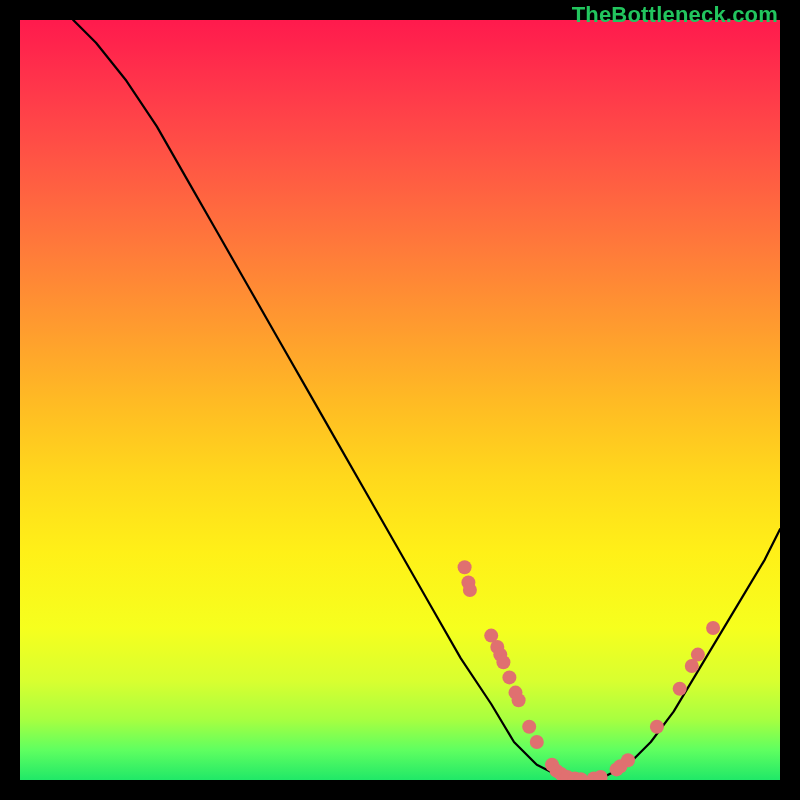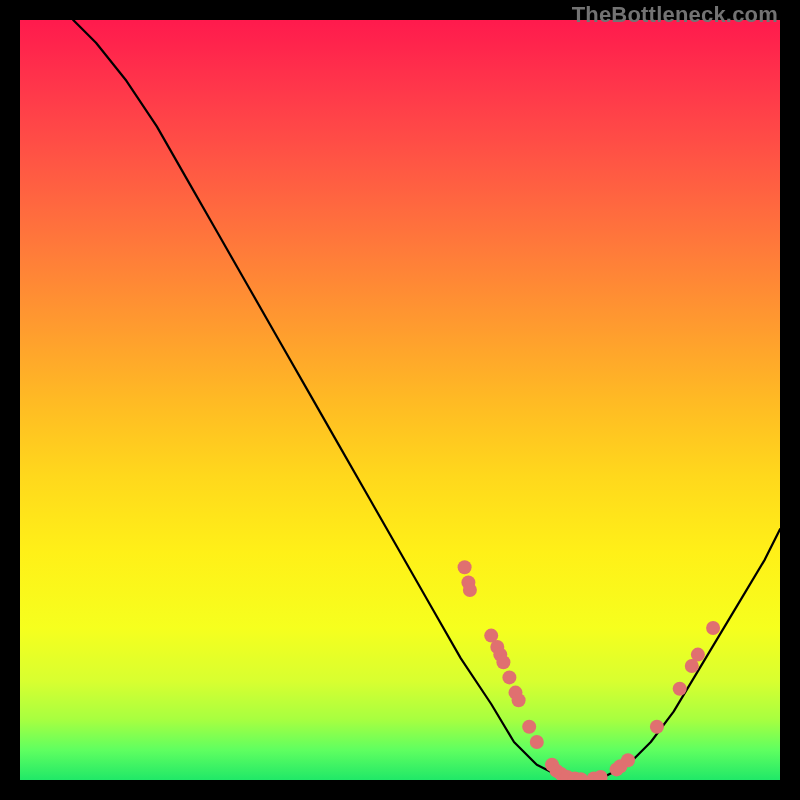--- a/index.html
+++ b/index.html
@@ -44,21 +44,21 @@
       #f6ff1e 80%,
       #d8ff30 87%,
       #a8ff40 92%,
       #60ff60 96%,
       #20e868 100%);
   }
   .attribution {
     position: absolute;
     top: 2px;
     right: 22px;
-    color: #737373;
+    color: #22c55e;
     font-size: 22px;
     font-weight: 600;
     letter-spacing: 0.2px;
     user-select: none;
   }
   svg { position: absolute; left: 0; top: 0; }
   .curve-path {
     fill: none;
     stroke: #000;
     stroke-width: 2.2;

